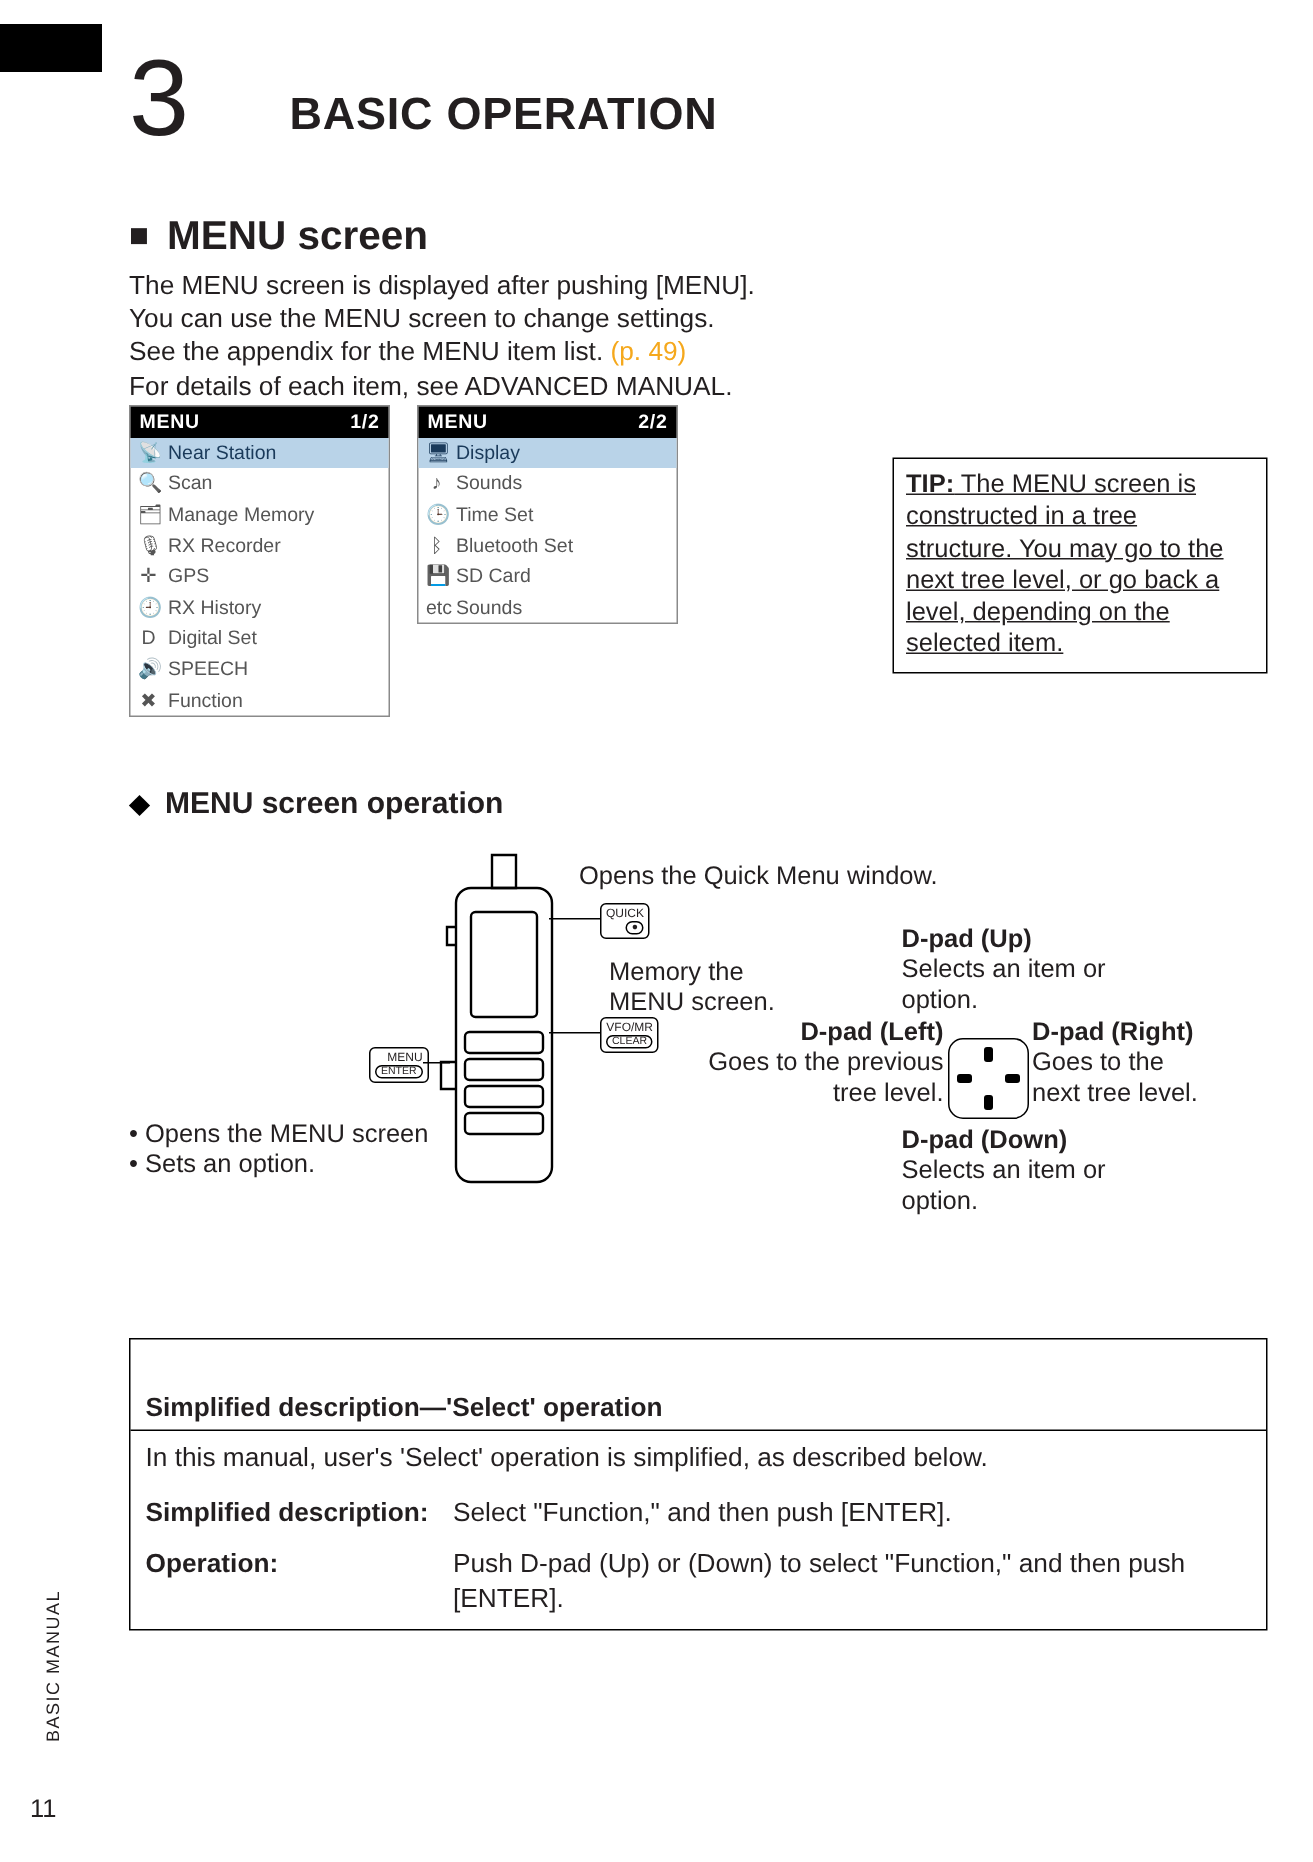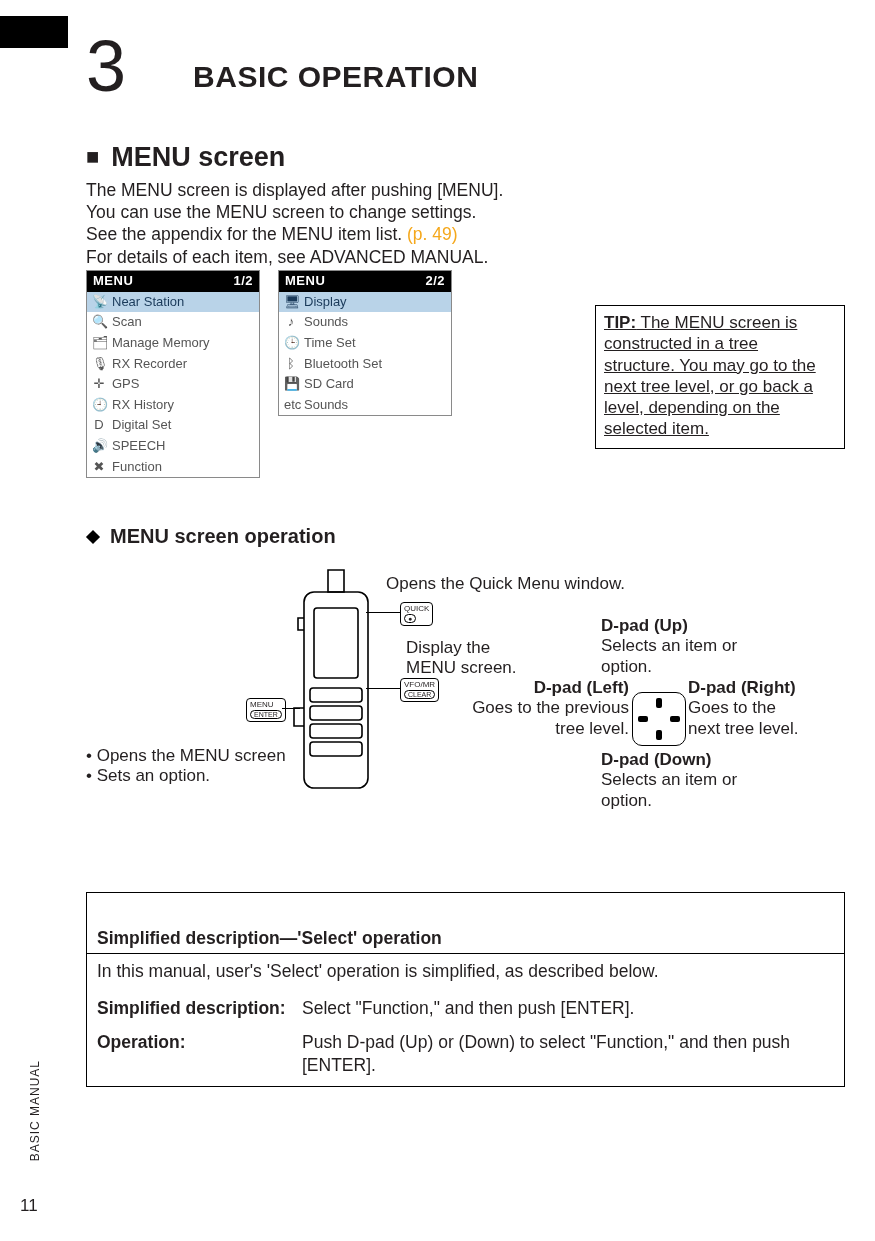--- a/index.html
+++ b/index.html
@@ -111,21 +111,21 @@
   .dpad .l{width:10px;height:6px;left:5px;top:23px;}
   .dpad .r{width:10px;height:6px;right:5px;top:23px;}
 
   
   .line{position:absolute;background:#000;}
 
   
   .keycap{
     position:absolute;
     border:1px solid #000;border-radius:4px;
-    font-size:8px;text-align:left;line-height:1;
+    font-size:8px;text-align:right;line-height:1;
     padding:2px 3px;background:#fff;
   }
   .keycap .oval{display:inline-block;border:1px solid #000;border-radius:7px;padding:0 3px;font-size:7px;margin-top:1px;}
 
   
   .desc-box{
     border:1.5px solid #000;
     margin-top:42px;
     padding:0;
   }
@@ -306,21 +306,21 @@
       <span class="oval">ENTER</span>
     </div>
 
     <div class="line" style="left:280px;top:52px;width:34px;height:1.5px;"></div>
     <div class="line" style="left:280px;top:128px;width:34px;height:1.5px;"></div>
     <div class="line" style="left:196px;top:148px;width:18px;height:1.5px;"></div>
 
     <div class="lbl" style="left:300px;top:14px;">Opens the Quick Menu window.</div>
 
     <div class="lbl" style="left:320px;top:78px;">
-      <div>Display the</div>
+      <div>Memory the</div>
       <div>MENU screen.</div>
     </div>
 
     <div class="lbl" style="left:0;top:186px;">
       <div>• Opens the MENU screen</div>
       <div>• Sets an option.</div>
     </div>
 
     <div class="lbl rjust" style="left:358px;top:118px;width:185px;">
       <div><b>D-pad (Left)</b></div>

